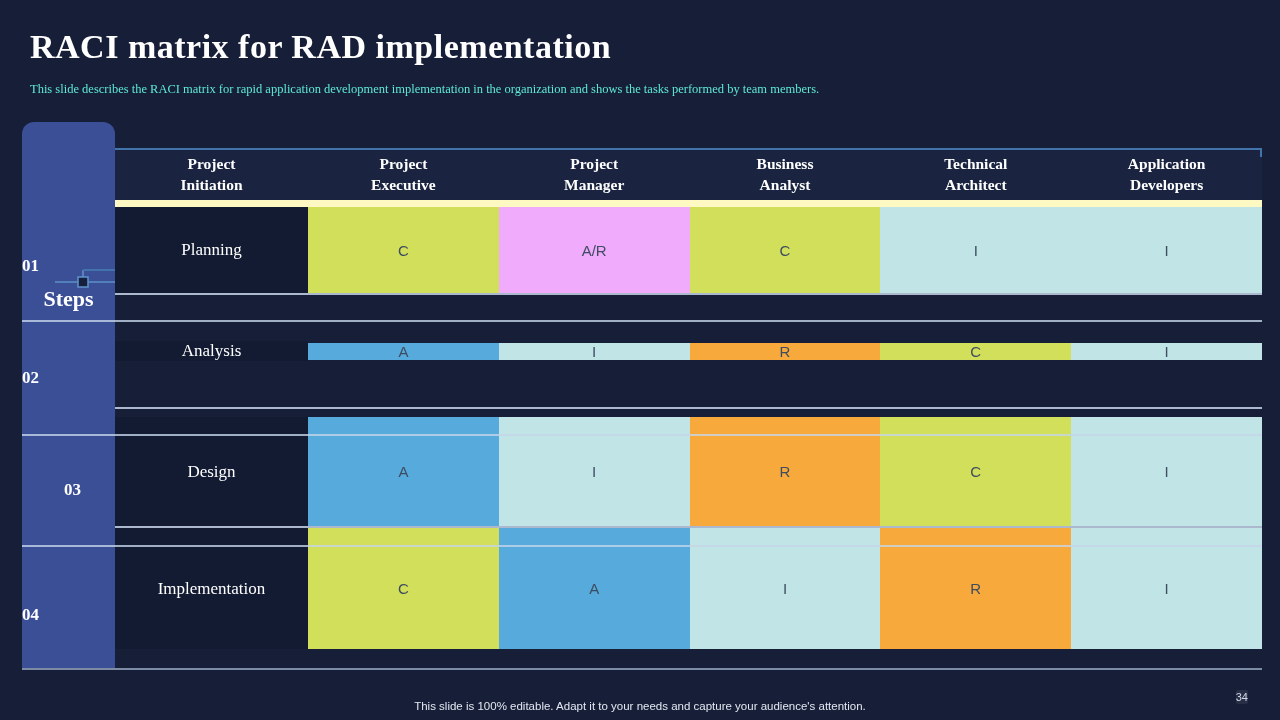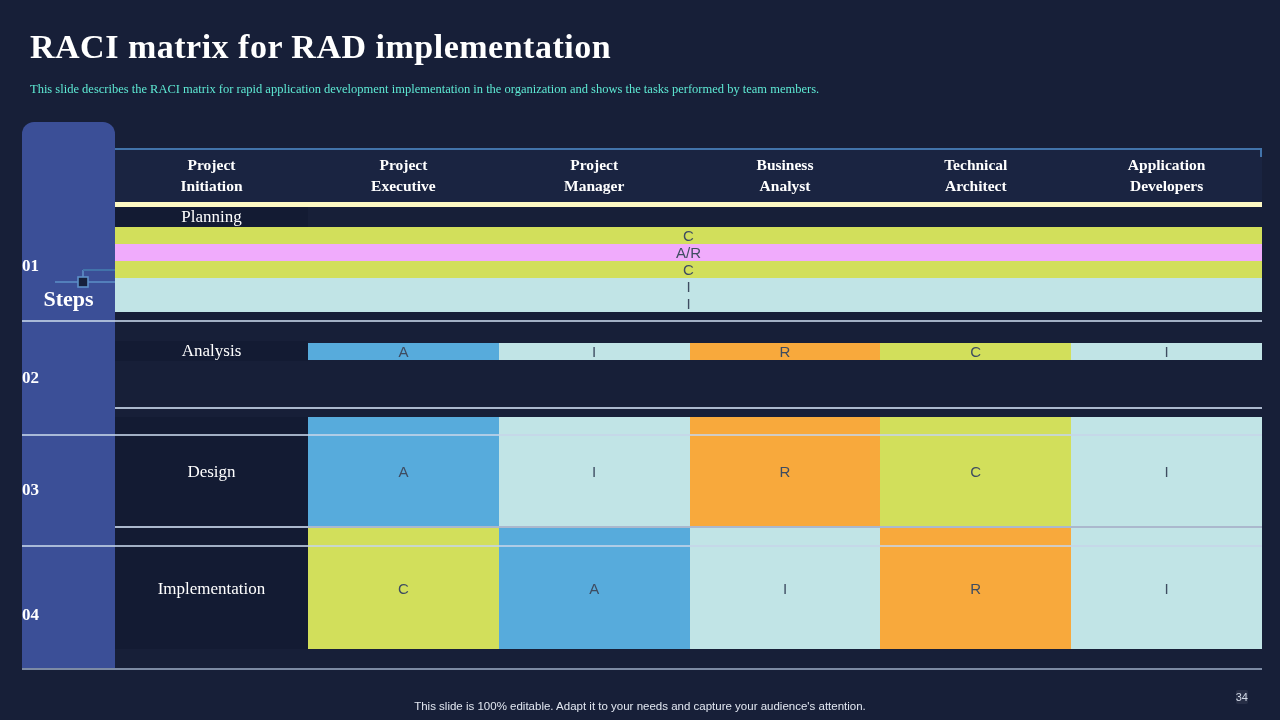--- a/index.html
+++ b/index.html
@@ -28,30 +28,30 @@
   .steps-label {
     position:absolute; top:164px; left:0; right:0; text-align:center;
     font-size:22px; font-weight:bold; color:#ffffff;
   }
   .step-num {
     position:absolute; left:0; right:0; text-align:left;
     font-size:17px; font-weight:bold; color:#ffffff; line-height:20px;
   }
   .step-num:nth-child(1){ top:134px; }
   .step-num:nth-child(2){ top:246px; }
-  .step-num:nth-child(3){ top:358px; }
+  .step-num:nth-child(3){ top:358px;margin-left:42px; }
   .step-num:nth-child(4){ top:477px;margin-top:6px; }
 
   
   .matrix {
     position:absolute; left:115px; top:148px; width:1147px;
   }
   .header-row {
     display:flex; height:59px; background:#1a2441;
-    border-top:2px solid #4273aa; border-bottom:5px solid #fef9c3;
+    border-top:2px solid #4273aa; border-bottom:7px solid #fef9c3;
   }
   .hcell {
     flex:1; display:flex; align-items:center; justify-content:center;
     text-align:center; color:#ffffff; font-weight:bold;
     font-size:15.5px; line-height:1.35; padding:2px 6px;
   }
   .hcell.first { flex:none; width:193px; }
   .brow { display:flex; }
   .brow .task {
     flex:none; width:193px; background:#131b33;
@@ -113,21 +113,21 @@
   <div class="matrix">
     <div class="header-row" id="header-row">
         <div class="hcell first">Project<br>Initiation</div>
         <div class="hcell">Project<br>Executive</div>
         <div class="hcell">Project<br>Manager</div>
         <div class="hcell">Business<br>Analyst</div>
         <div class="hcell">Technical<br>Architect</div>
         <div class="hcell">Application<br>Developers</div>
       </div>
     <div id="body-rows">
-        <div class="brow" style="height: 86px; flex-direction: column;">
+        <div class="brow" style="height: 86px;">
           <div class="task">Planning</div>
           <div class="cell" style="background: rgb(210, 223, 91);">C</div>
           <div class="cell" style="background: #f0abfc; text-align: center;">A/R</div>
           <div class="cell" style="background: rgb(210, 223, 91);">C</div>
           <div class="cell" style="background: rgb(193, 228, 230);">I</div>
           <div class="cell" style="background: rgb(193, 228, 230);">I</div>
         </div>
         <div class="rowgap"></div>
         <div class="brow" style="height: 112px; align-items: center;">
           <div class="task">Analysis</div>

